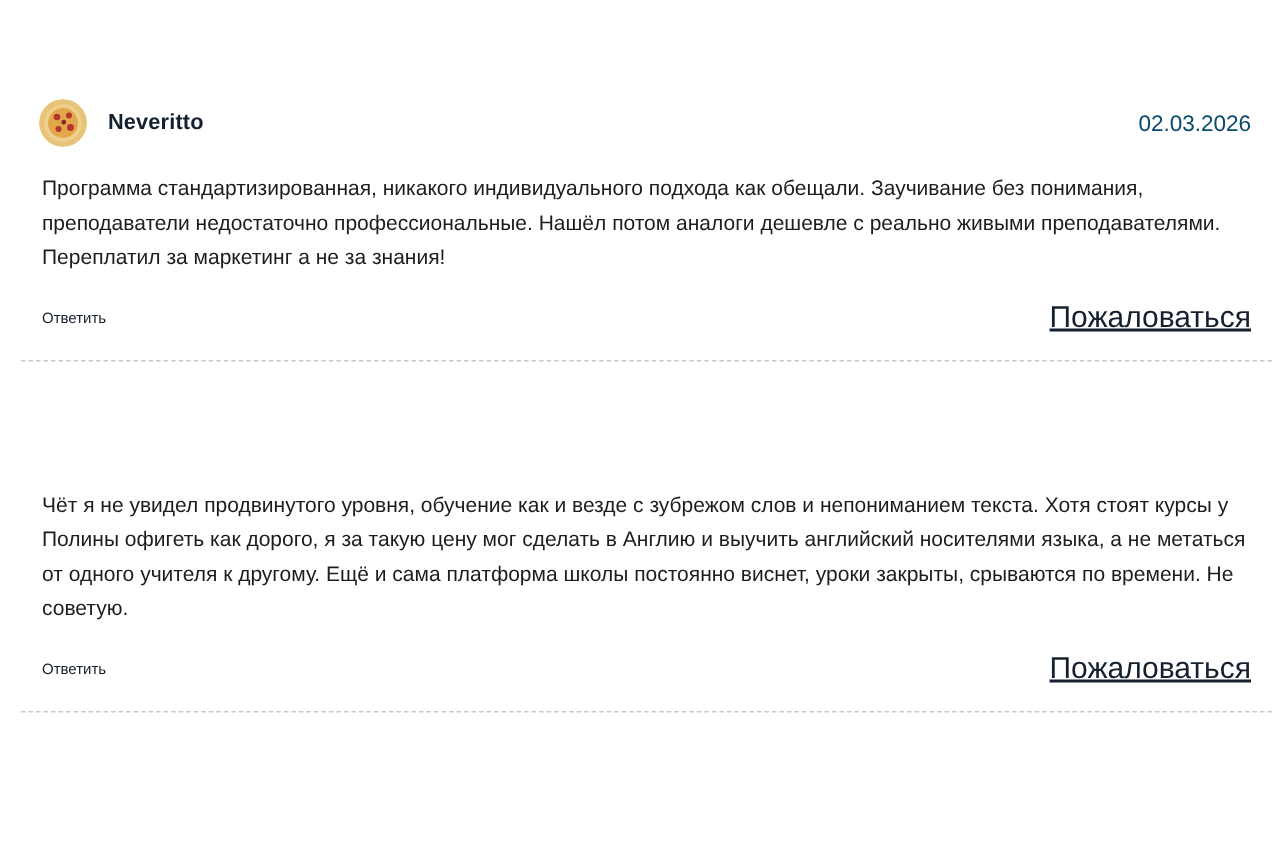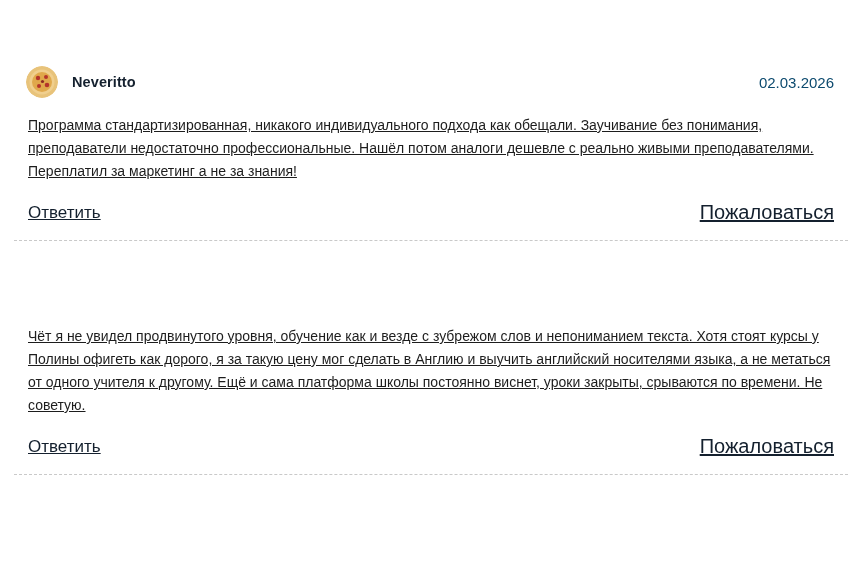--- a/index.html
+++ b/index.html
@@ -52,31 +52,29 @@
     font-size: 15px;
     color: #0c4a6e;
     padding-right: 10px;
   }
   .body {
     font-size: 14px;
     line-height: 23px;
     color: #1d1d1d;
     padding: 6px 12px 0 14px;
     max-width: 830px;
-    text-decoration: underline;
   }
   .actions {
     display: flex;
     align-items: center;
     padding: 18px 10px 16px 14px;
   }
   .reply {
-    font-size: 17px;
+    font-size: 10px;
     color: #14202e;
-    text-decoration: underline;
     cursor: pointer;
   }
   .complain {
     margin-left: auto;
     font-size: 20px;
     font-weight: normal;
     color: #14202e;
     text-decoration: underline;
     cursor: pointer;
   }

